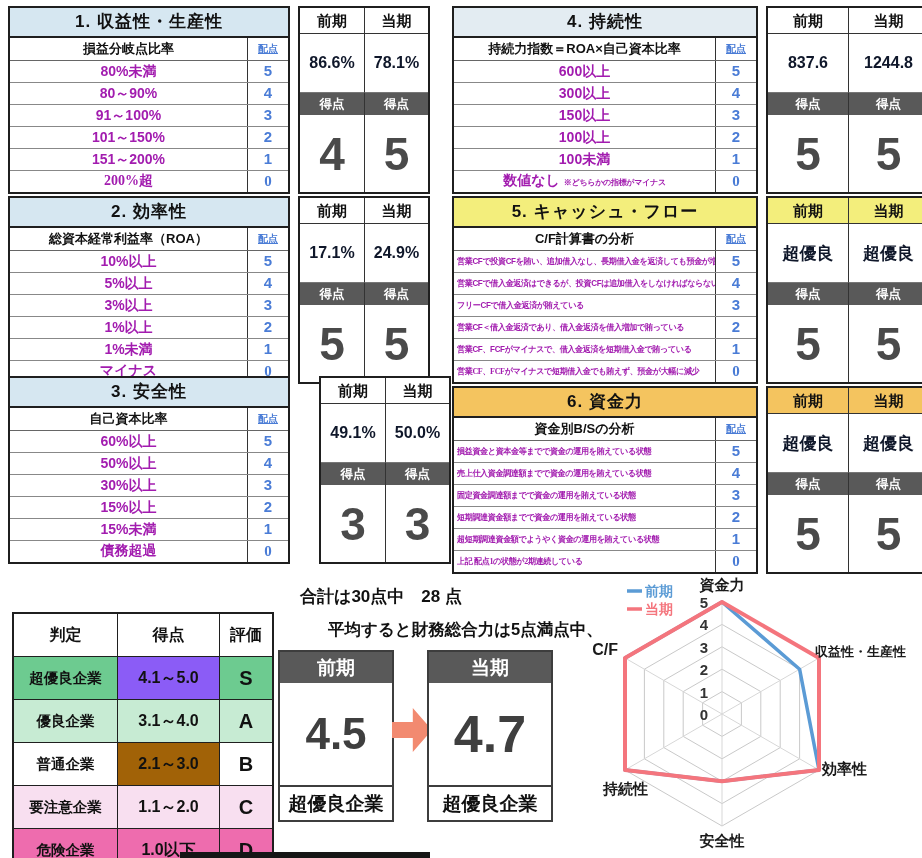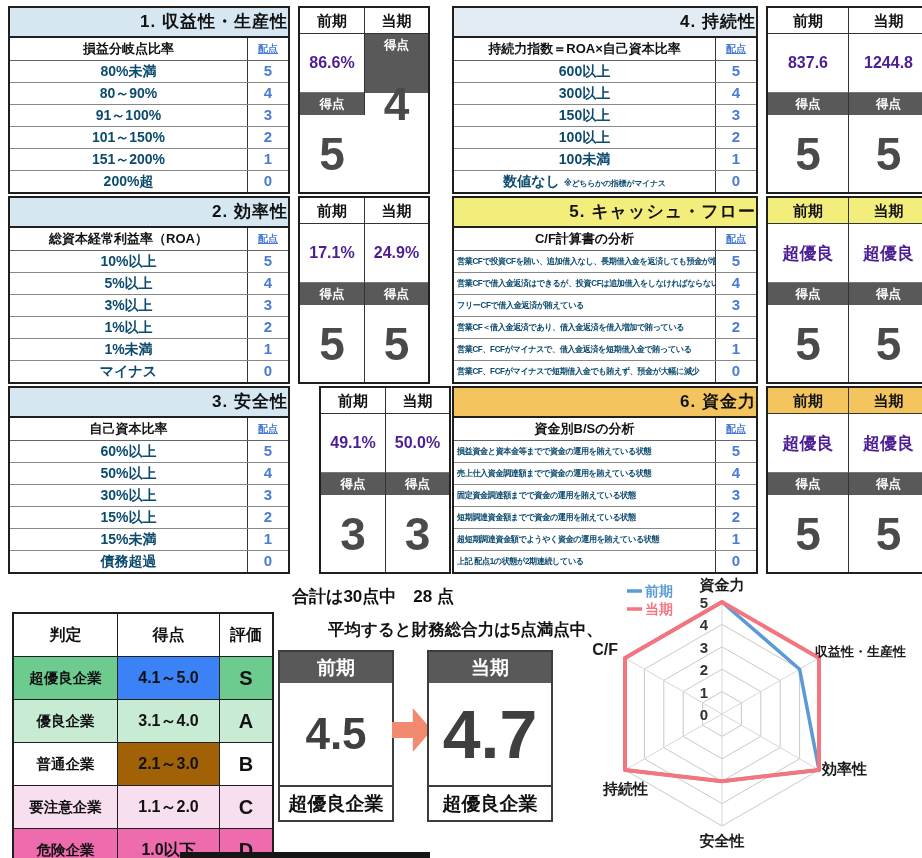--- a/index.html
+++ b/index.html
@@ -1,68 +1,68 @@
 <!DOCTYPE html>
 <html><head>
 <meta charset="utf-8">
 <style>
   html,body{margin:0;padding:0;background:#ffffff;}
   body{width:922px;height:858px;position:relative;overflow:hidden;
        font-family:"Liberation Sans","DejaVu Sans",sans-serif;color:#222;}
   
   .sec{position:absolute;display:flex;gap:8px;}
-  .sec-1{left:8px;top:6px;}  .sec-2{left:8px;top:196px;}  .sec-3{left:8px;top:386px;gap:29px;}
+  .sec-1{left:8px;top:6px;}  .sec-2{left:8px;top:196px;}  .sec-3{left:8px;top:376px;gap:29px;}
   .sec-4{left:452px;top:6px;}.sec-5{left:452px;top:196px;}.sec-6{left:452px;top:386px;}
   .crit{border:2px solid #1f1f1f;background:#fff;}
   .sec-1 .crit,.sec-2 .crit,.sec-3 .crit{width:278px;}
   .sec-4 .crit,.sec-5 .crit,.sec-6 .crit{width:302px;}
-  .sec-title{height:28px;line-height:28px;text-align:right;font-weight:bold;font-size:17px;
+  .sec-title{height:28px;line-height:28px;text-align:center;font-weight:bold;font-size:17px;
              border-bottom:2px solid #1f1f1f;letter-spacing:1px;color:#111;}
   .crit-head{display:flex;height:22px;border-bottom:1px solid #666;}
   .crit-name{flex:1;text-align:center;font-weight:bold;font-size:13px;line-height:22px;color:#111;}
   .pts-head{width:40px;border-left:1.5px solid #333;text-align:center;font-size:10px;line-height:22px;
             color:#4a7cd6;font-weight:bold;text-decoration:underline;}
   .crit-row{display:flex;height:21px;border-bottom:1px solid #888;}
-  .crit-row:last-child{border-bottom:none;}
-  .lbl{flex:1;text-align:center;font-weight:bold;font-size:14px;line-height:20px;color:#0c4a6e;
+  .crit-row:last-child{border-bottom:none;font-family:Liberation Serif, serif;}
+  .lbl{flex:1;text-align:center;font-weight:bold;font-size:14px;line-height:20px;color:#a21caf;
        overflow:hidden;white-space:nowrap;}
   .crit-row.small .lbl{text-align:left;padding-left:3px;font-size:8.5px;letter-spacing:-0.4px;}
   .crit-row.small .lbl .lbl-main{display:inline-block;transform:scaleX(0.95);transform-origin:0 50%;}
   .lbl-note{font-size:8px;font-weight:bold;margin-left:4px;letter-spacing:-0.3px;}
   .pts{width:40px;border-left:1.5px solid #333;text-align:center;font-size:15px;line-height:20px;
        color:#4a7cd6;font-weight:bold;}
   .period{border:2px solid #1f1f1f;display:grid;grid-template-columns:1fr 1fr;
           grid-template-rows:26px 59px 22px auto;background:#fff;}
   .sec-1 .period,.sec-2 .period,.sec-3 .period{width:128px;}
   .sec-4 .period,.sec-5 .period,.sec-6 .period{width:160px;}
   .period>div:nth-child(even){border-left:1.5px solid #333;}
   .p-h{font-weight:bold;font-size:15px;text-align:center;line-height:25px;border-bottom:1.5px solid #333;color:#111;}
   .p-v{display:flex;align-items:center;justify-content:center;font-weight:bold;font-size:16px;
-       border-bottom:1px solid #777;color:#4c1d95;}
+       border-bottom:1px solid #777;color:#0f172a;}
   .p-v.grade-v{font-size:17px;letter-spacing:0px;}
   .p-sh{background:#595959;color:#fff;font-weight:bold;font-size:12.5px;text-align:center;line-height:22px;}
   .p-s{display:flex;align-items:center;justify-content:center;font-weight:bold;font-size:46px;color:#4a4a4a;}
   
   .judge{position:absolute;left:12px;top:612px;border-collapse:collapse;}
   .judge th,.judge td{border:1.5px solid #1f1f1f;text-align:center;padding:4px;}
   .judge{border:2.5px solid #1f1f1f;}
   .judge th{width:95px;height:34px;font-size:16px;background:#fff;color:#111;}
   .judge th:nth-child(2){width:93px;} .judge th:nth-child(3){width:44px;}
   .judge td{height:34px;font-weight:bold;color:#111;}
   .judge td.jl{font-size:14.5px;} .judge td.jr{font-size:16px;} .judge td.jg{font-size:20px;}
   
-  .sum-line1{position:absolute;left:292px;top:585px;font-weight:bold;font-size:17px;color:#111;}
+  .sum-line1{position:absolute;left:300px;top:585px;font-weight:bold;font-size:17px;color:#111;}
   .sum-line2{position:absolute;left:292px;top:619px;font-weight:bold;font-size:16.5px;color:#111;margin-left:36px;}
   .card{position:absolute;top:650px;height:168px;border:2.5px solid #3d3d3d;display:flex;
         flex-direction:column;background:#fff;}
   .card-prev{left:278px;width:112px;} .card-curr{left:427px;width:122px;}
   .card-h{background:#595959;color:#fff;font-weight:bold;font-size:19px;text-align:center;
           height:31px;line-height:31px;flex:0 0 auto;}
   .card-n{flex:1;display:flex;align-items:center;justify-content:center;font-weight:bold;color:#3f3f3f;}
-  .card-prev .card-n{font-size:44px;} .card-curr .card-n{font-size:68px;}
+  .card-prev .card-n{font-size:44px;} .card-curr .card-n{font-size:52px;}
   .card-g{border-top:2px solid #3d3d3d;font-weight:bold;font-size:19px;text-align:center;
           height:33px;line-height:33px;flex:0 0 auto;color:#111;}
   .arrow{position:absolute;left:392px;top:708px;width:40px;height:44px;background:#f28a70;
          clip-path:polygon(0 32%,52% 32%,52% 0,100% 50%,52% 100%,52% 68%,0 68%);}
   
   .radar-wrap{position:absolute;left:570px;top:560px;width:352px;height:298px;}
   
   .strip{position:absolute;left:180px;top:852px;width:250px;height:6px;background:#161616;}
 </style>
 </head>
@@ -98,20 +98,21 @@
         </div>
         <div class="crit-row">
           <div class="lbl"><span class="lbl-main">200%超</span></div>
           <div class="pts">0</div>
         </div>
       </div>
       <div class="period">
         <div class="p-h" style="background:#ffffff">前期</div>
         <div class="p-h" style="background:#ffffff">当期</div>
         <div class="p-v">86.6%</div>
+        <div class="p-v">78.1%</div>
         <div class="p-sh">得点</div>
         <div class="p-sh">得点</div>
         <div class="p-s">4</div>
         <div class="p-s">5</div>
       </div>
     </div>
     <div class="sec sec-2">
       <div class="crit">
         <div class="sec-title" style="background:#d6e7f1">2. 効率性</div>
         <div class="crit-head">
@@ -332,21 +333,21 @@
   <thead>
       <tr id="judge-head">
         <th>判定</th>
         <th>得点</th>
         <th>評価</th>
       </tr>
     </thead>
   <tbody id="judge-body">
       <tr>
         <td class="jl" style="background:#6dcb90">超優良企業</td>
-        <td class="jr" style="background:#3b82f6">4.1～5.0</td>
+        <td class="jr" style="background:#8b5cf6">4.1～5.0</td>
         <td class="jg" style="background:#6dcb90">S</td>
       </tr>
       <tr>
         <td class="jl" style="background:#c7ebd3">優良企業</td>
         <td class="jr" style="background:#c7ebd3">3.1～4.0</td>
         <td class="jg" style="background:#c7ebd3">A</td>
       </tr>
       <tr>
         <td class="jl" style="background:#ffffff">普通企業</td>
         <td class="jr" style="background:#a16207">2.1～3.0</td>

